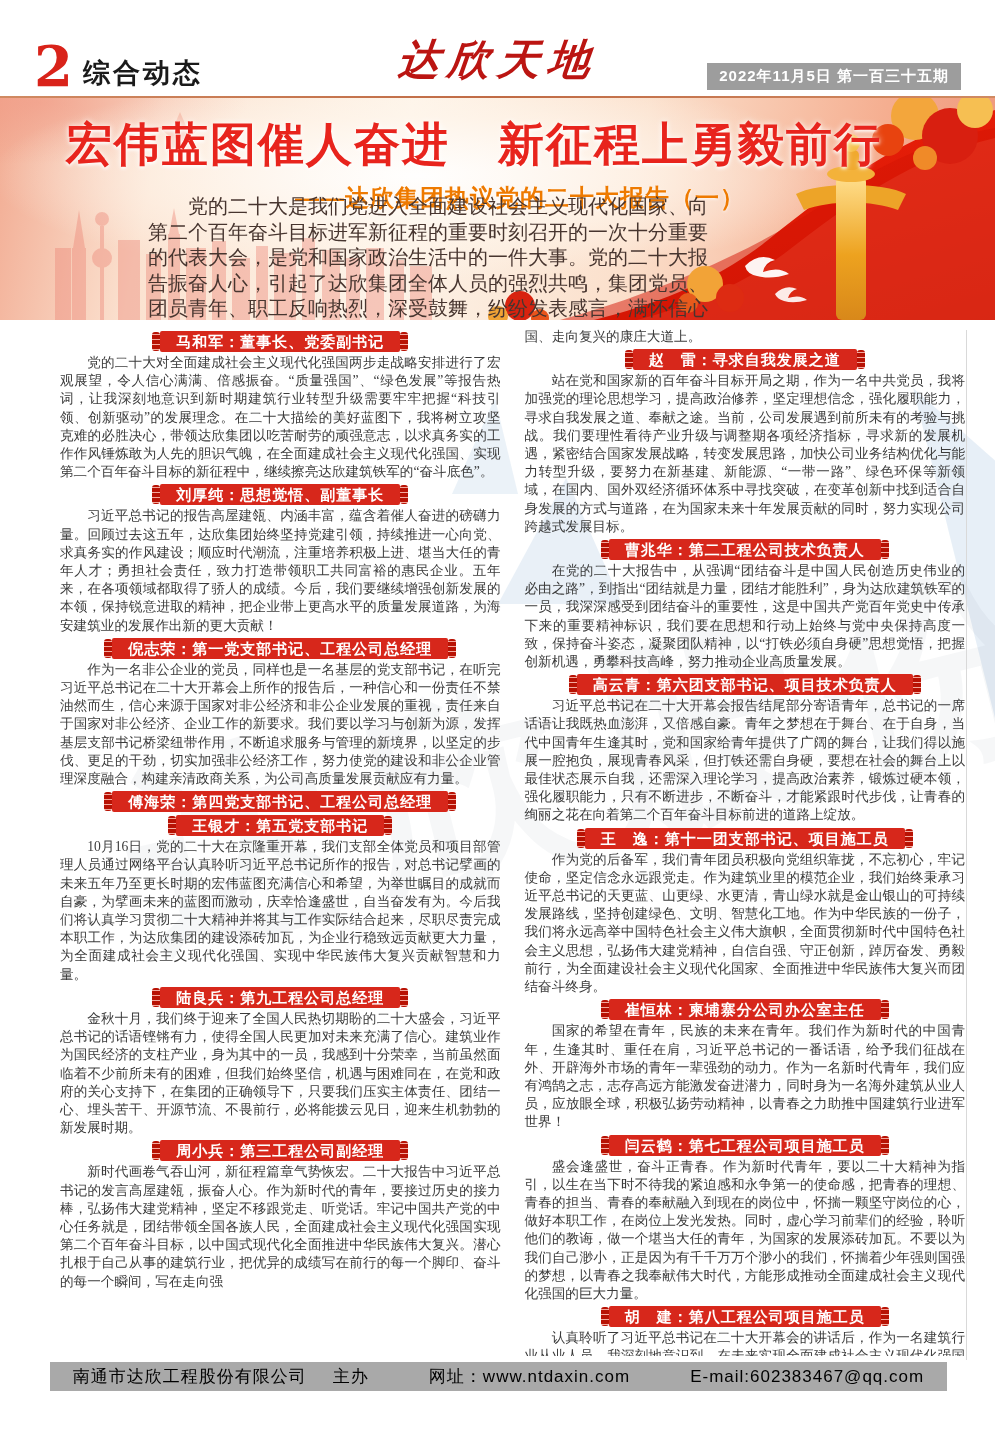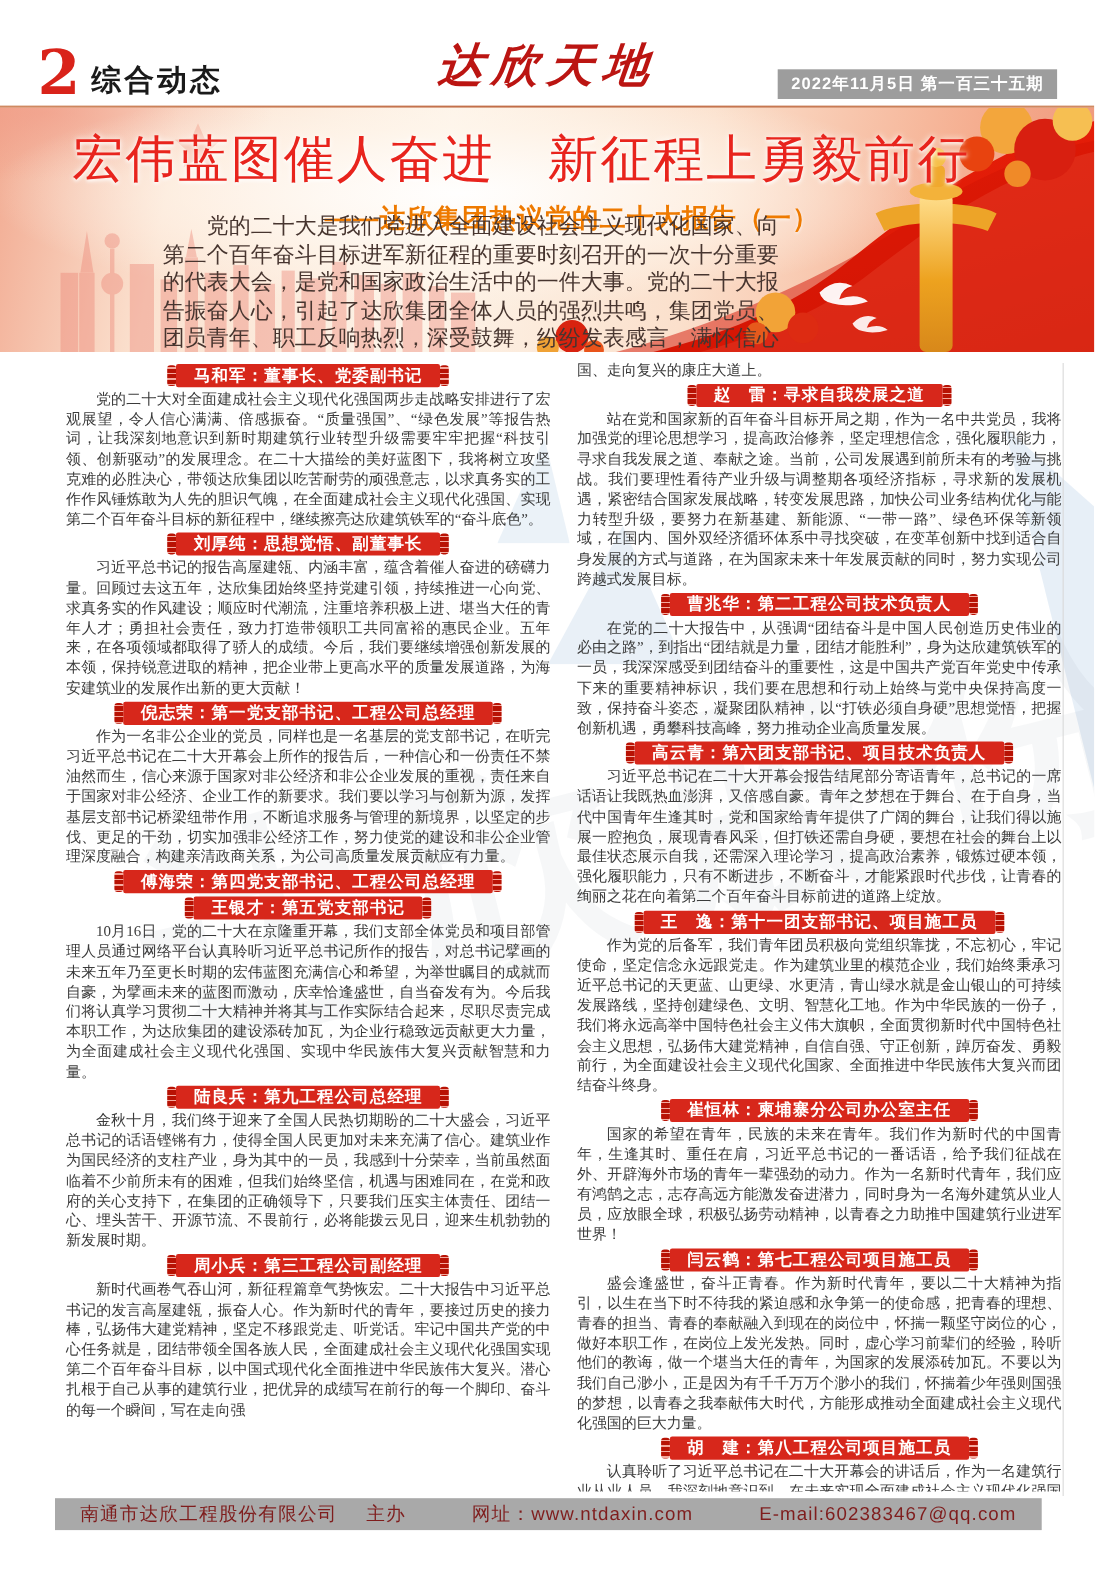--- a/index.html
+++ b/index.html
@@ -22,21 +22,21 @@
   .header-rule{height:2px;background:linear-gradient(to right,#d08a62,#c06b45 50%,#d08a62);margin:0;}
 
   
   .banner{position:relative;height:222px;overflow:hidden;
     background:
       radial-gradient(ellipse 55% 60% at 42% 35%, rgba(255,255,255,.95), rgba(255,246,236,.65) 45%, rgba(250,216,196,0) 78%),
       radial-gradient(ellipse 30% 40% at 4% 2%, rgba(240,150,130,.55), rgba(240,150,130,0) 70%),
       linear-gradient(100deg,#f2ab92 0%,#fbe2d0 16%,#fdf4e9 40%,#fbe0cc 63%,#f5ae90 86%,#ee9478 100%);}
   .banner-art{position:absolute;inset:0;z-index:1;}
   .banner-title{position:absolute;z-index:2;top:16px;left:66px;margin:0;
-    font-family:"Liberation Sans","DejaVu Sans",sans-serif;font-weight:400;font-size:46px;
+    font-family:"Liberation Sans","DejaVu Sans",sans-serif;font-weight:700;font-size:46px;
     color:#e8241d;letter-spacing:2px;white-space:nowrap;
     text-shadow:0 0 6px rgba(255,255,255,.95),0 2px 3px rgba(255,255,255,.8);}
   .banner-subtitle{position:absolute;z-index:2;top:84px;left:295px;margin:0;
     font-family:"Liberation Sans","DejaVu Sans",sans-serif;font-weight:800;font-size:24px;
     color:#ee7a00;letter-spacing:1px;white-space:nowrap;
     text-shadow:0 1px 3px rgba(255,255,255,.9);}
   .banner-intro{position:absolute;z-index:2;top:96px;left:148px;width:560px;margin:0;
     font-size:20px;line-height:25.5px;color:#47352f;text-align:justify;text-indent:2em;}
 
   
@@ -66,21 +66,21 @@
   .sec-head::after{right:-8px;}
   .body{margin:0;font-size:13.6px;line-height:18.2px;color:#3b3b3b;text-align:justify;
         text-indent:2em;}
   .body.no-indent{text-indent:0;}
   .source-note{font-style:italic;color:#5c372e;letter-spacing:1px;margin-left:10px;
                font-size:13px;}
   .edge-line{position:absolute;left:966px;top:330px;width:1px;height:1030px;background:#d9d9d9;}
 
   
   .footbar{position:absolute;left:50px;top:1362px;width:897px;height:29px;background:#a9a9a9;
-    display:flex;align-items:center;justify-content:center;gap:26px;color:#7f1d1d;
+    display:flex;align-items:center;justify-content:center;gap:26px;color:#000000;
     font-family:"Liberation Sans","DejaVu Sans",sans-serif;font-size:17px;letter-spacing:1px;}
   .footbar .gap-big{margin-left:34px;}
 </style>
 </head>
 <body>
 
 <div class="page">
 
   <header class="topbar">
     <div class="pageno-wrap">

